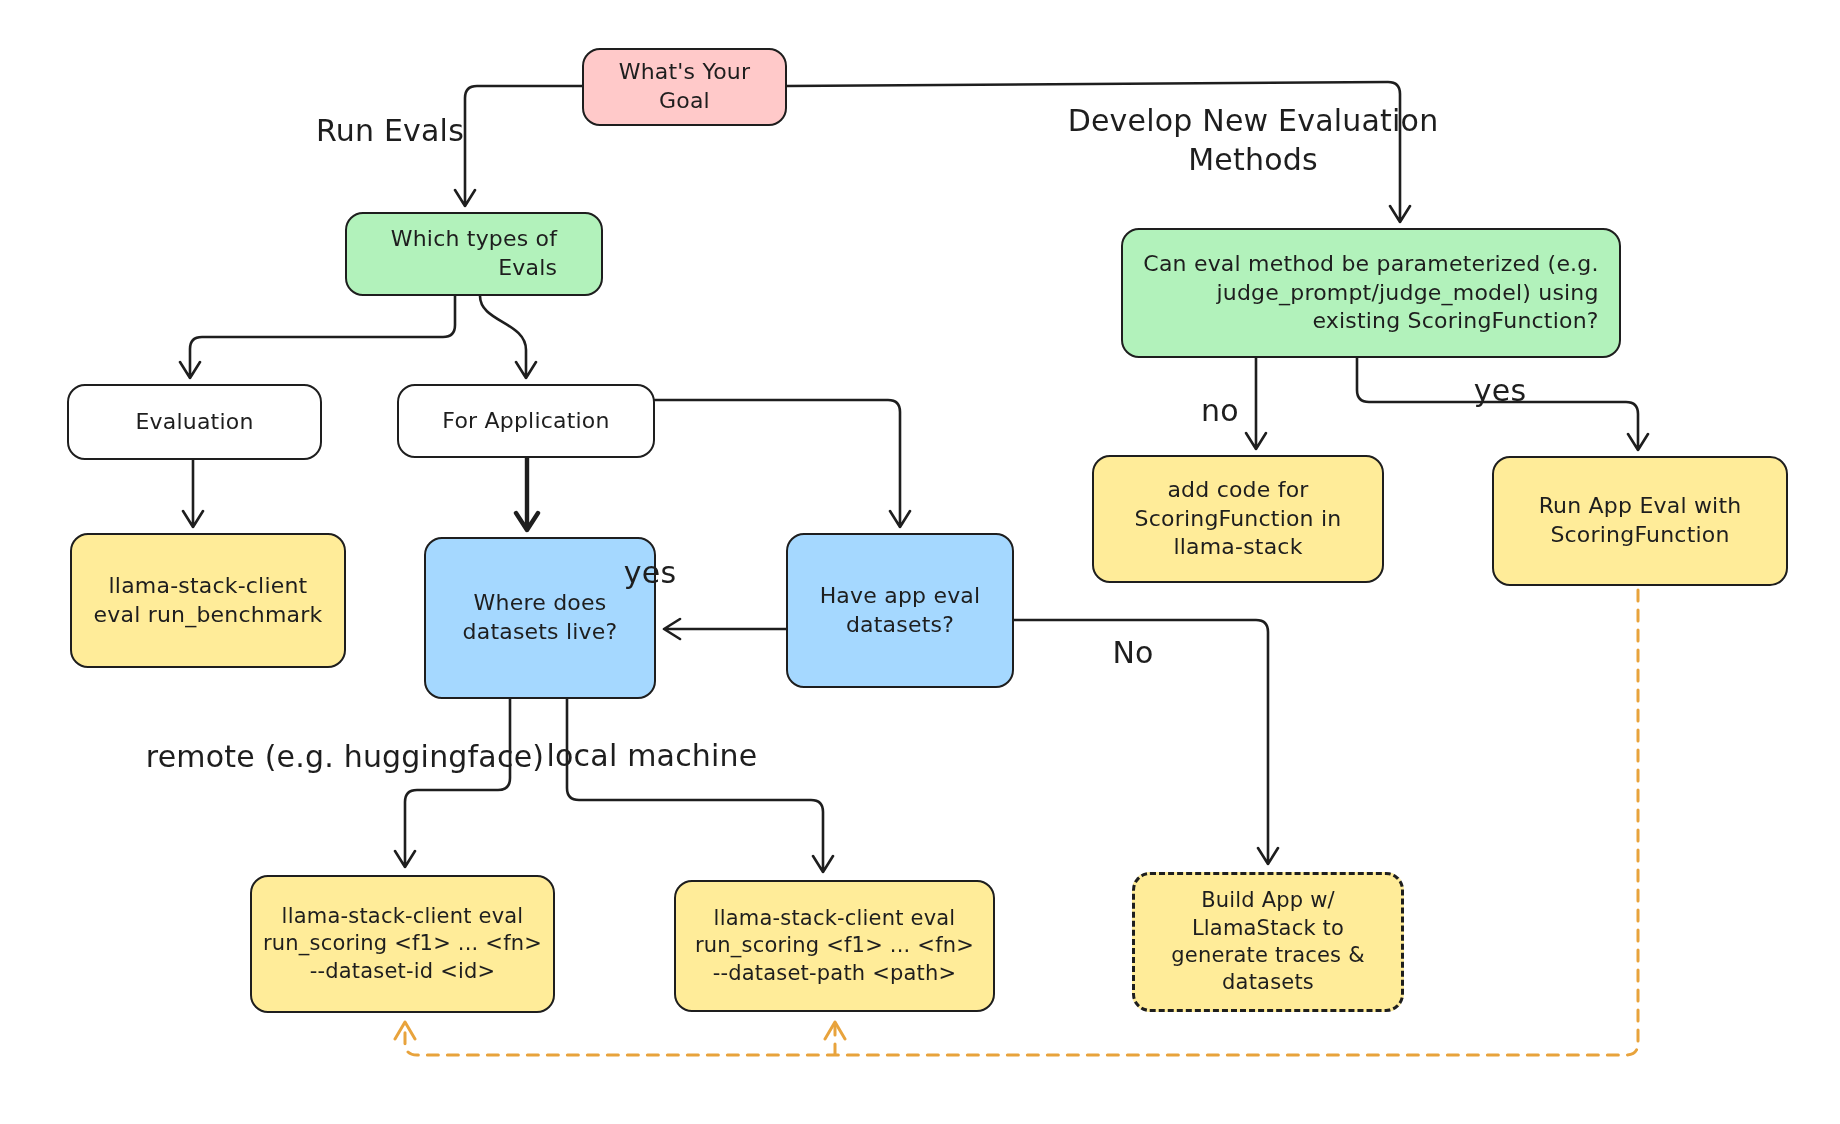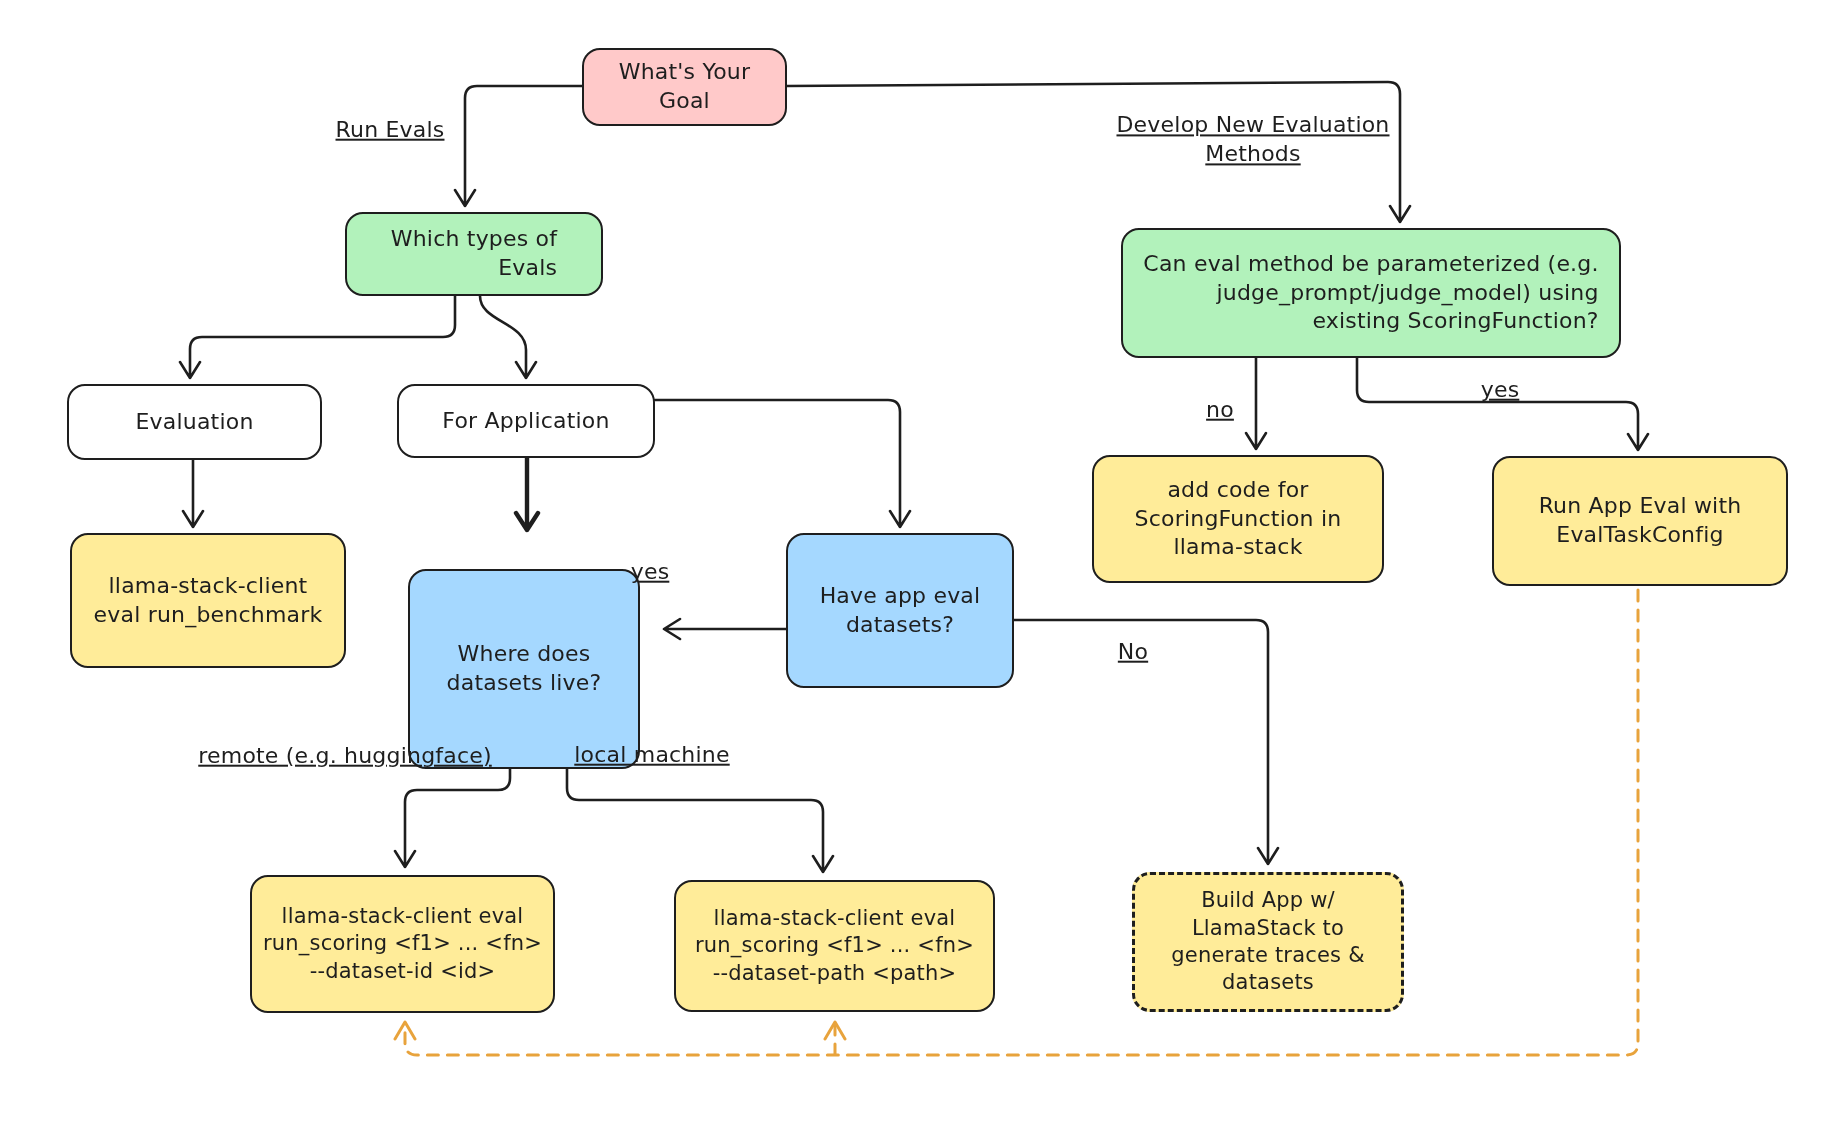--- a/index.html
+++ b/index.html
@@ -15,22 +15,22 @@
         display:flex;align-items:center;justify-content:center;text-align:center;
         white-space:pre-line;font-size:22px;line-height:1.3;padding:6px 10px;
         letter-spacing:0.2px;}
   .node.small{font-size:21px;}
   .bg-pink{background:#ffc9c9;}
   .bg-green{background:#b2f2bb;text-align:right;}
   .bg-blue{background:#a5d8ff;}
   .bg-yellow{background:#ffec99;}
   .bg-white{background:#ffffff;}
   .node.dashed{border-style:dashed;border-width:3px;}
-  .edge-label{position:absolute;transform:translate(-50%,-50%);font-size:22px;
-              white-space:pre-line;text-align:center;line-height:1.3;letter-spacing:0.2px;text-decoration:underline;}
+  .edge-label{position:absolute;transform:translate(-50%,-50%);font-size:30px;
+              white-space:pre-line;text-align:center;line-height:1.3;letter-spacing:0.2px;}
 </style>
 </head>
 <body>
 
 <div class="canvas">
 
   <svg class="edges" viewBox="0 0 1840 1124">
 
     <path d="M 582 86 L 477 86 Q 465 86 465 98 L 465 206 M 455 190 L 465 206 L 475 190"></path>
 
@@ -72,32 +72,32 @@
 judge_prompt/judge_model) using
 existing ScoringFunction?</div>
 
   <div class="node bg-white" style="left:67px;top:384px;width:255px;height:76px;">Evaluation</div>
 
   <div class="node bg-white" style="left:397px;top:384px;width:258px;height:74px;">For Application</div>
 
   <div class="node bg-yellow" style="left:70px;top:533px;width:276px;height:135px;">llama-stack-client
 eval run_benchmark</div>
 
-  <div class="node bg-blue" style="left:408px;top:537px;width:232px;height:200px;margin-top:32px;">Where does
+  <div class="node bg-blue" style="left:424px;top:537px;width:232px;height:162px;">Where does
 datasets live?</div>
 
   <div class="node bg-blue" style="left:786px;top:533px;width:228px;height:155px;">Have app eval
 datasets?</div>
 
   <div class="node bg-yellow" style="left:1092px;top:455px;width:292px;height:128px;">add code for
 ScoringFunction in
 llama-stack</div>
 
   <div class="node bg-yellow" style="left:1492px;top:456px;width:296px;height:130px;">Run App Eval with
-EvalTaskConfig</div>
+ScoringFunction</div>
 
   <div class="node bg-yellow small" style="left:250px;top:875px;width:305px;height:138px;">llama-stack-client eval
 run_scoring &lt;f1&gt; ... &lt;fn&gt;
 --dataset-id &lt;id&gt;</div>
 
   <div class="node bg-yellow small" style="left:674px;top:880px;width:321px;height:132px;">llama-stack-client eval
 run_scoring &lt;f1&gt; ... &lt;fn&gt;
 --dataset-path &lt;path&gt;</div>
 
   <div class="node bg-yellow small dashed" style="left:1132px;top:872px;width:272px;height:140px;">Build App w/

